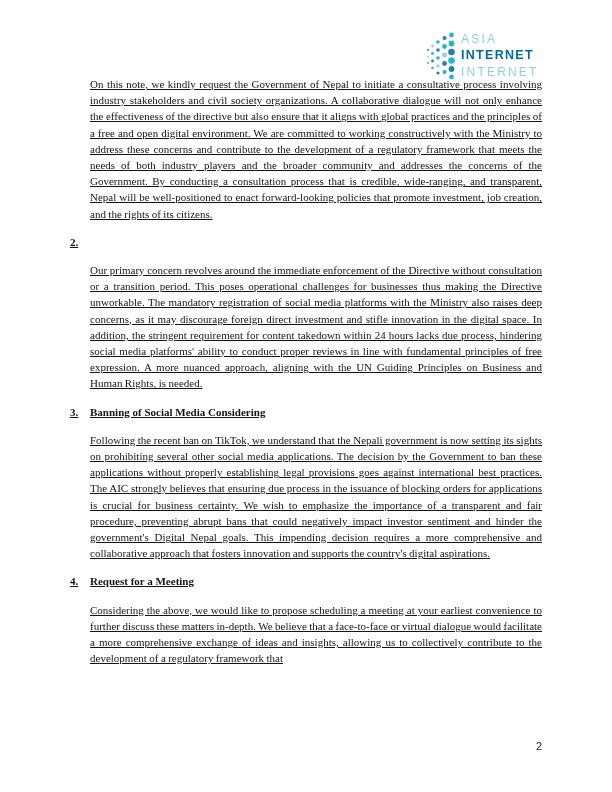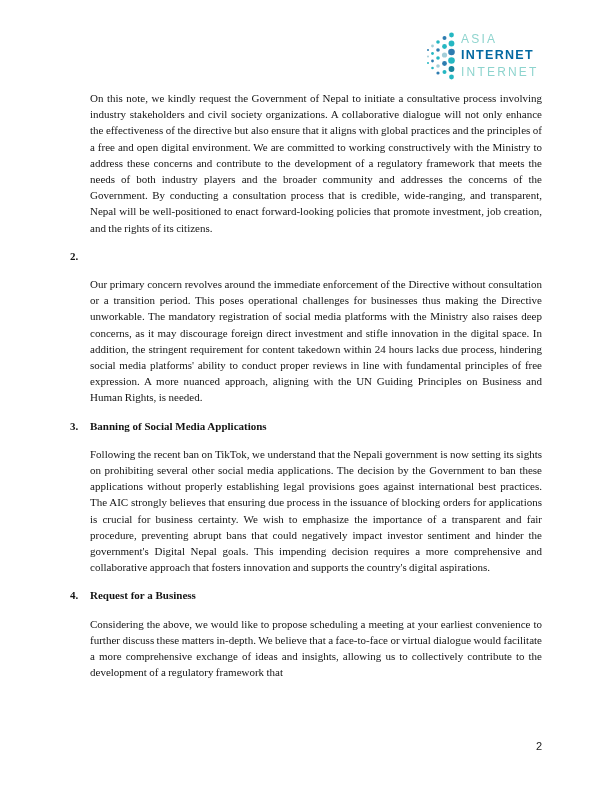--- a/index.html
+++ b/index.html
@@ -29,23 +29,24 @@
     line-height: 16.5px;
     letter-spacing: 2.2px;
     font-weight: 400;
   }
   .logo-line.light { color: #8ed4ce; }
   .logo-line.bold  { color: #0369a1; font-weight: 700; letter-spacing: 1.3px; font-size: 12.5px; }
 
   
   .content {
     position: absolute;
-    top: 90px;
+    top: 76px;
     left: 70px;
     width: 472px;
+    text-decoration: underline;
   }
   .body-para {
     margin: 0 0 0 20px;
     text-align: justify;
     font-size: 11px;
     line-height: 16.2px;
     word-spacing: -0.3px;
     hyphens: none;
   }
   .heading {
@@ -117,29 +118,29 @@
     <section>
       <h2 class="heading">
         <span class="num">2.</span>
       </h2>
       <p class="body-para">Our primary concern revolves around the immediate enforcement of the Directive without consultation or a transition period. This poses operational challenges for businesses thus making the Directive unworkable. The mandatory registration of social media platforms with the Ministry also raises deep concerns, as it may discourage foreign direct investment and stifle innovation in the digital space. In addition, the stringent requirement for content takedown within 24 hours lacks due process, hindering social media platforms' ability to conduct proper reviews in line with fundamental principles of free expression. A more nuanced approach, aligning with the UN Guiding Principles on Business and Human Rights, is needed.</p>
     </section>
 
     <section>
       <h2 class="heading">
         <span class="num">3.</span>
-        <span class="htext">Banning of Social Media Applications</span>
+        <span class="htext">Banning of Social Media Considering</span>
       </h2>
       <p class="body-para">Following the recent ban on TikTok, we understand that the Nepali government is now setting its sights on prohibiting several other social media applications. The decision by the Government to ban these applications without properly establishing legal provisions goes against international best practices. The AIC strongly believes that ensuring due process in the issuance of blocking orders for applications is crucial for business certainty. We wish to emphasize the importance of a transparent and fair procedure, preventing abrupt bans that could negatively impact investor sentiment and hinder the government's Digital Nepal goals. This impending decision requires a more comprehensive and collaborative approach that fosters innovation and supports the country's digital aspirations.</p>
     </section>
 
     <section>
       <h2 class="heading">
         <span class="num">4.</span>
-        <span class="htext">Request for a Business</span>
+        <span class="htext">Request for a Meeting</span>
       </h2>
       <p class="body-para">Considering the above, we would like to propose scheduling a meeting at your earliest convenience to further discuss these matters in-depth. We believe that a face-to-face or virtual dialogue would facilitate a more comprehensive exchange of ideas and insights, allowing us to collectively contribute to the development of a regulatory framework that</p>
     </section>
 
   </main>
 
   <div class="page-footer">
     <span>2</span>
   </div>
 

